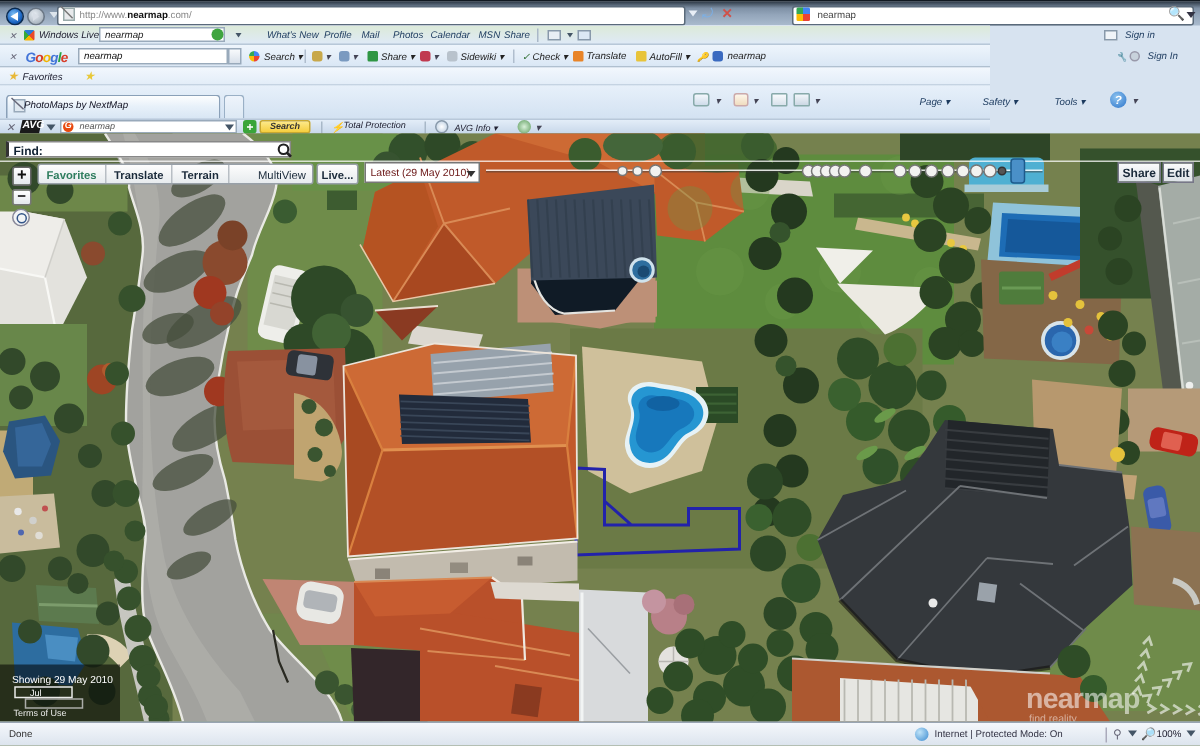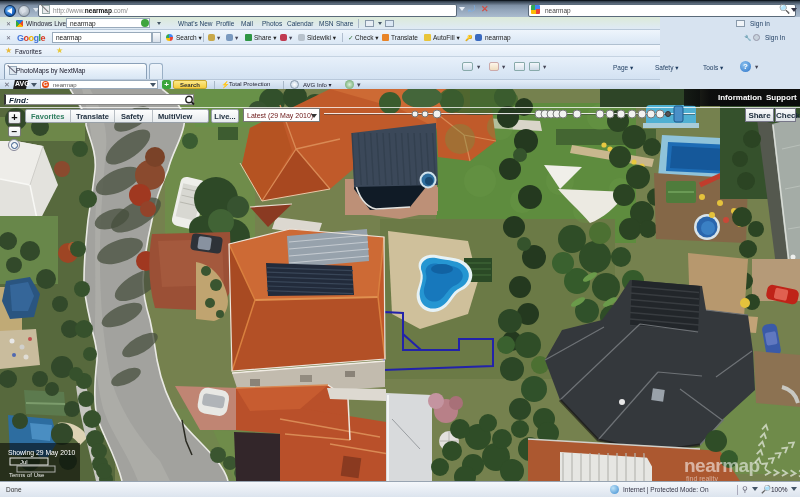--- a/index.html
+++ b/index.html
@@ -7,21 +7,21 @@
 body { font-family:"Liberation Sans", sans-serif; position:relative; background:#d7e3f0; }
 .abs { position:absolute; }
 
 #titlebar { left:0; top:0; width:800px; height:17px;
   background:linear-gradient(#2c3845,#7e90a5 28%,#93a5ba 55%,#aabbce);
   border-top:1px solid #101820; }
 .circbtn { position:absolute; border-radius:50%; }
 #urlbox { left:38px; top:3px; width:419px; height:13px; background:#fff; border:1px solid #5a6a7a; border-radius:2px; font-size:6.5px; color:#333; line-height:11px; padding-left:14px; }
 #searchbox1 { left:528px; top:3px; width:268px; height:13px; background:#fff; border:1px solid #5a6a7a; border-radius:2px; font-size:6.5px; color:#444; line-height:11px; padding-left:16px; }
 
-.bar { left:0; width:660px; }
+.bar { left:0; width:660px;font-style:italic; }
 #livebar { top:17px; height:13px; background:linear-gradient(#f4f9fe,#dcead9 2%,#dfeaf6); border-bottom:1px solid #b8c8d8; }
 #googlebar { top:30px; height:15px; background:linear-gradient(#eef5fc,#dae7f5); border-bottom:1px solid #b0c0d0; }
 #favbar { top:45px; height:12px; background:linear-gradient(#f2f7fd,#e3edf8); border-bottom:1px solid #c5d3e2; }
 #tabrow { top:57px; height:22px; background:linear-gradient(#e7f0fa,#d3e2f2); }
 #avgbar { top:79px; height:10px; background:linear-gradient(#e3edf8,#c8d8ea); border-top:1px solid #b8c8da; }
 .tbtext { position:absolute; font-size:6.5px; color:#1c3a5e; white-space:nowrap; }
 .tinyicon { position:absolute; }
 
 #page { left:0; top:89px; width:800px; height:392px; background:#6e7f4f; }
 
@@ -504,42 +504,38 @@
 <text x="8" y="366" font-family="Liberation Sans, sans-serif" font-size="6.8" fill="#ffffff">Showing 29 May 2010</text>
 <rect x="10" y="369" width="38" height="7" fill="none" stroke="#ffffff" stroke-width="1" opacity="0.9"></rect>
 <text x="20" y="375" font-family="Liberation Sans, sans-serif" font-size="6" fill="#ffffff">Jul</text>
 <rect x="17" y="377" width="38" height="6" fill="none" stroke="#cccccc" stroke-width="1" opacity="0.8"></rect>
 <text x="9" y="388" font-family="Liberation Sans, sans-serif" font-size="6" fill="#ffffff" opacity="0.9">Terms of Use</text>
     </svg>
 
   <div class="abs" style="left:0;top:18px;width:800px;height:1px;background:rgba(255,255,255,0.75);"></div>
 
   <div class="abs" style="left:4px;top:5px;width:190px;height:11px;background:#fff;border:1px solid #888;border-left:2px solid #333;">
-    <span class="abs" style="left:3px;top:0px;font-size:8px;font-weight:bold;font-style:italic;color:#123;line-height:11px;">Find:</span>
+    <span class="abs" style="left:3px;top:0px;font-size:8px;font-weight:bold;color:#123;line-height:11px;">Find:</span>
     <svg class="abs" style="left:178px;top:0px;" width="11" height="11">
         <circle cx="5" cy="4.5" r="3.2" fill="none" stroke="#222" stroke-width="1.4"></circle>
         <line x1="7.5" y1="7" x2="10" y2="9.5" stroke="#222" stroke-width="1.8"></line>
       </svg>
   </div>
 
-  <div class="abs" style="left:684px;top:0;width:116px;height:17px;background:linear-gradient(90deg,rgba(12,12,14,0.72),rgba(8,8,10,0.95) 22%);">
-    <span class="abs" style="left:34px;top:4px;font-size:8px;font-weight:bold;color:#fff;">Information</span>
-    <span class="abs" style="left:82px;top:4px;font-size:8px;font-weight:bold;color:#fff;">Support</span>
-  </div>
 
   <div class="abs" style="left:8px;top:22px;width:13px;height:13px;background:linear-gradient(#fff,#e4e8ec);border:1px solid #666;border-radius:2px;color:#111;font-size:11px;font-weight:bold;text-align:center;line-height:11px;">+</div>
   <div class="abs" style="left:8px;top:37px;width:13px;height:11px;background:linear-gradient(#fff,#e4e8ec);border:1px solid #777;border-radius:2px;color:#111;font-size:10px;font-weight:bold;text-align:center;line-height:9px;">−</div>
   <div class="abs" style="left:8px;top:50px;width:12px;height:12px;background:#f2f4f6;border:1px solid #889;border-radius:50%;"></div>
   <div class="abs" style="left:10.5px;top:52.5px;width:7px;height:7px;border:1px solid #358;border-radius:50%;"></div>
 
   <div class="abs" style="left:25px;top:20px;width:184px;height:14px;background:linear-gradient(#fdfdfd,#e7ebee);border:1px solid #98a0a8;border-radius:2px;"></div>
   <span class="abs" style="left:31px;top:23px;font-size:7.5px;font-weight:bold;color:#2e7d5e;">Favorites</span>
   <span class="abs" style="left:76px;top:23px;font-size:7.5px;font-weight:bold;color:#1a2a3a;">Translate</span>
-  <span class="abs" style="left:121px;top:23px;font-size:7.5px;font-weight:bold;color:#1a2a3a;">Safety</span>
-  <span class="abs" style="left:158px;top:23px;font-size:7.5px;font-weight:bold;color:#1a2a3a;">MultiView</span>
+  <span class="abs" style="left:121px;top:23px;font-size:7.5px;font-weight:bold;color:#1a2a3a;">Terrain</span>
+  <span class="abs" style="left:172px;top:23px;font-size:7.5px;font-weight:normal;color:#1a2a3a;">MultiView</span>
   <span class="abs" style="left:70px;top:21px;width:1px;height:12px;background:#b8bec4;"></span>
   <span class="abs" style="left:114px;top:21px;width:1px;height:12px;background:#b8bec4;"></span>
   <span class="abs" style="left:152px;top:21px;width:1px;height:12px;background:#b8bec4;"></span>
   <div class="abs" style="left:211px;top:20px;width:28px;height:14px;background:linear-gradient(#fdfdfd,#e7ebee);border:1px solid #98a0a8;border-radius:2px;font-size:7.5px;font-weight:bold;color:#1a2a3a;text-align:center;line-height:13px;">Live...</div>
 
   <div class="abs" style="left:243px;top:19px;width:77px;height:14px;background:#fff;border:1px solid #777;">
     <span class="abs" style="left:3px;top:3px;font-size:7px;color:#6a1515;white-space:nowrap;">Latest (29 May 2010)</span>
     <span class="abs" style="left:67px;top:5px;width:0;height:0;border-left:3px solid transparent;border-right:3px solid transparent;border-top:4px solid #333;"></span>
   </div>
 
@@ -561,21 +557,21 @@
         <circle cx="308" cy="11" r="4"></circle>
         <circle cx="318" cy="11" r="4"></circle>
         <circle cx="327" cy="11" r="4"></circle>
         <circle cx="336" cy="11" r="4"></circle>
     </g>
     <circle cx="344" cy="11" r="2.5" fill="#555" stroke="#333" stroke-width="1"></circle>
     <rect x="350" y="3" width="9" height="16" rx="2" fill="#4a90c8" stroke="#1d5a8c" stroke-width="1"></rect>
   </svg>
 
   <div class="abs" style="left:745px;top:19px;width:29px;height:14px;background:linear-gradient(#fafbfc,#dde2e7);border:1px solid #778;font-size:8px;font-weight:bold;color:#1a2a3a;text-align:center;line-height:13px;">Share</div>
-  <div class="abs" style="left:775px;top:19px;width:21px;height:14px;background:linear-gradient(#fafbfc,#dde2e7);border:1px solid #778;font-size:8px;font-weight:bold;color:#1a2a3a;text-align:center;line-height:13px;">Check</div>
+  <div class="abs" style="left:775px;top:19px;width:21px;height:14px;background:linear-gradient(#fafbfc,#dde2e7);border:1px solid #778;font-size:8px;font-weight:bold;color:#1a2a3a;text-align:center;line-height:13px;">Edit</div>
 </div>
 
 <div id="statusbar" class="abs">
   <span class="abs" style="left:6px;top:4px;">Done</span>
   <span class="abs" style="left:610px;top:3px;width:9px;height:9px;background:radial-gradient(circle at 35% 35%,#bfe3f8,#3a8ad0);border-radius:50%;"></span>
   <span class="abs" style="left:623px;top:4px;color:#334;">Internet | Protected Mode: On</span>
   <span class="abs" style="left:737px;top:3px;width:1px;height:10px;background:#aab;"></span>
   <span class="abs" style="left:742px;top:3px;font-size:8px;color:#667;">⚲</span>
   <span class="abs" style="left:752px;top:5px;width:0;height:0;border-left:3px solid transparent;border-right:3px solid transparent;border-top:4px solid #456;"></span>
   <span class="abs" style="left:761px;top:3px;font-size:8px;color:#446;">🔎</span>

